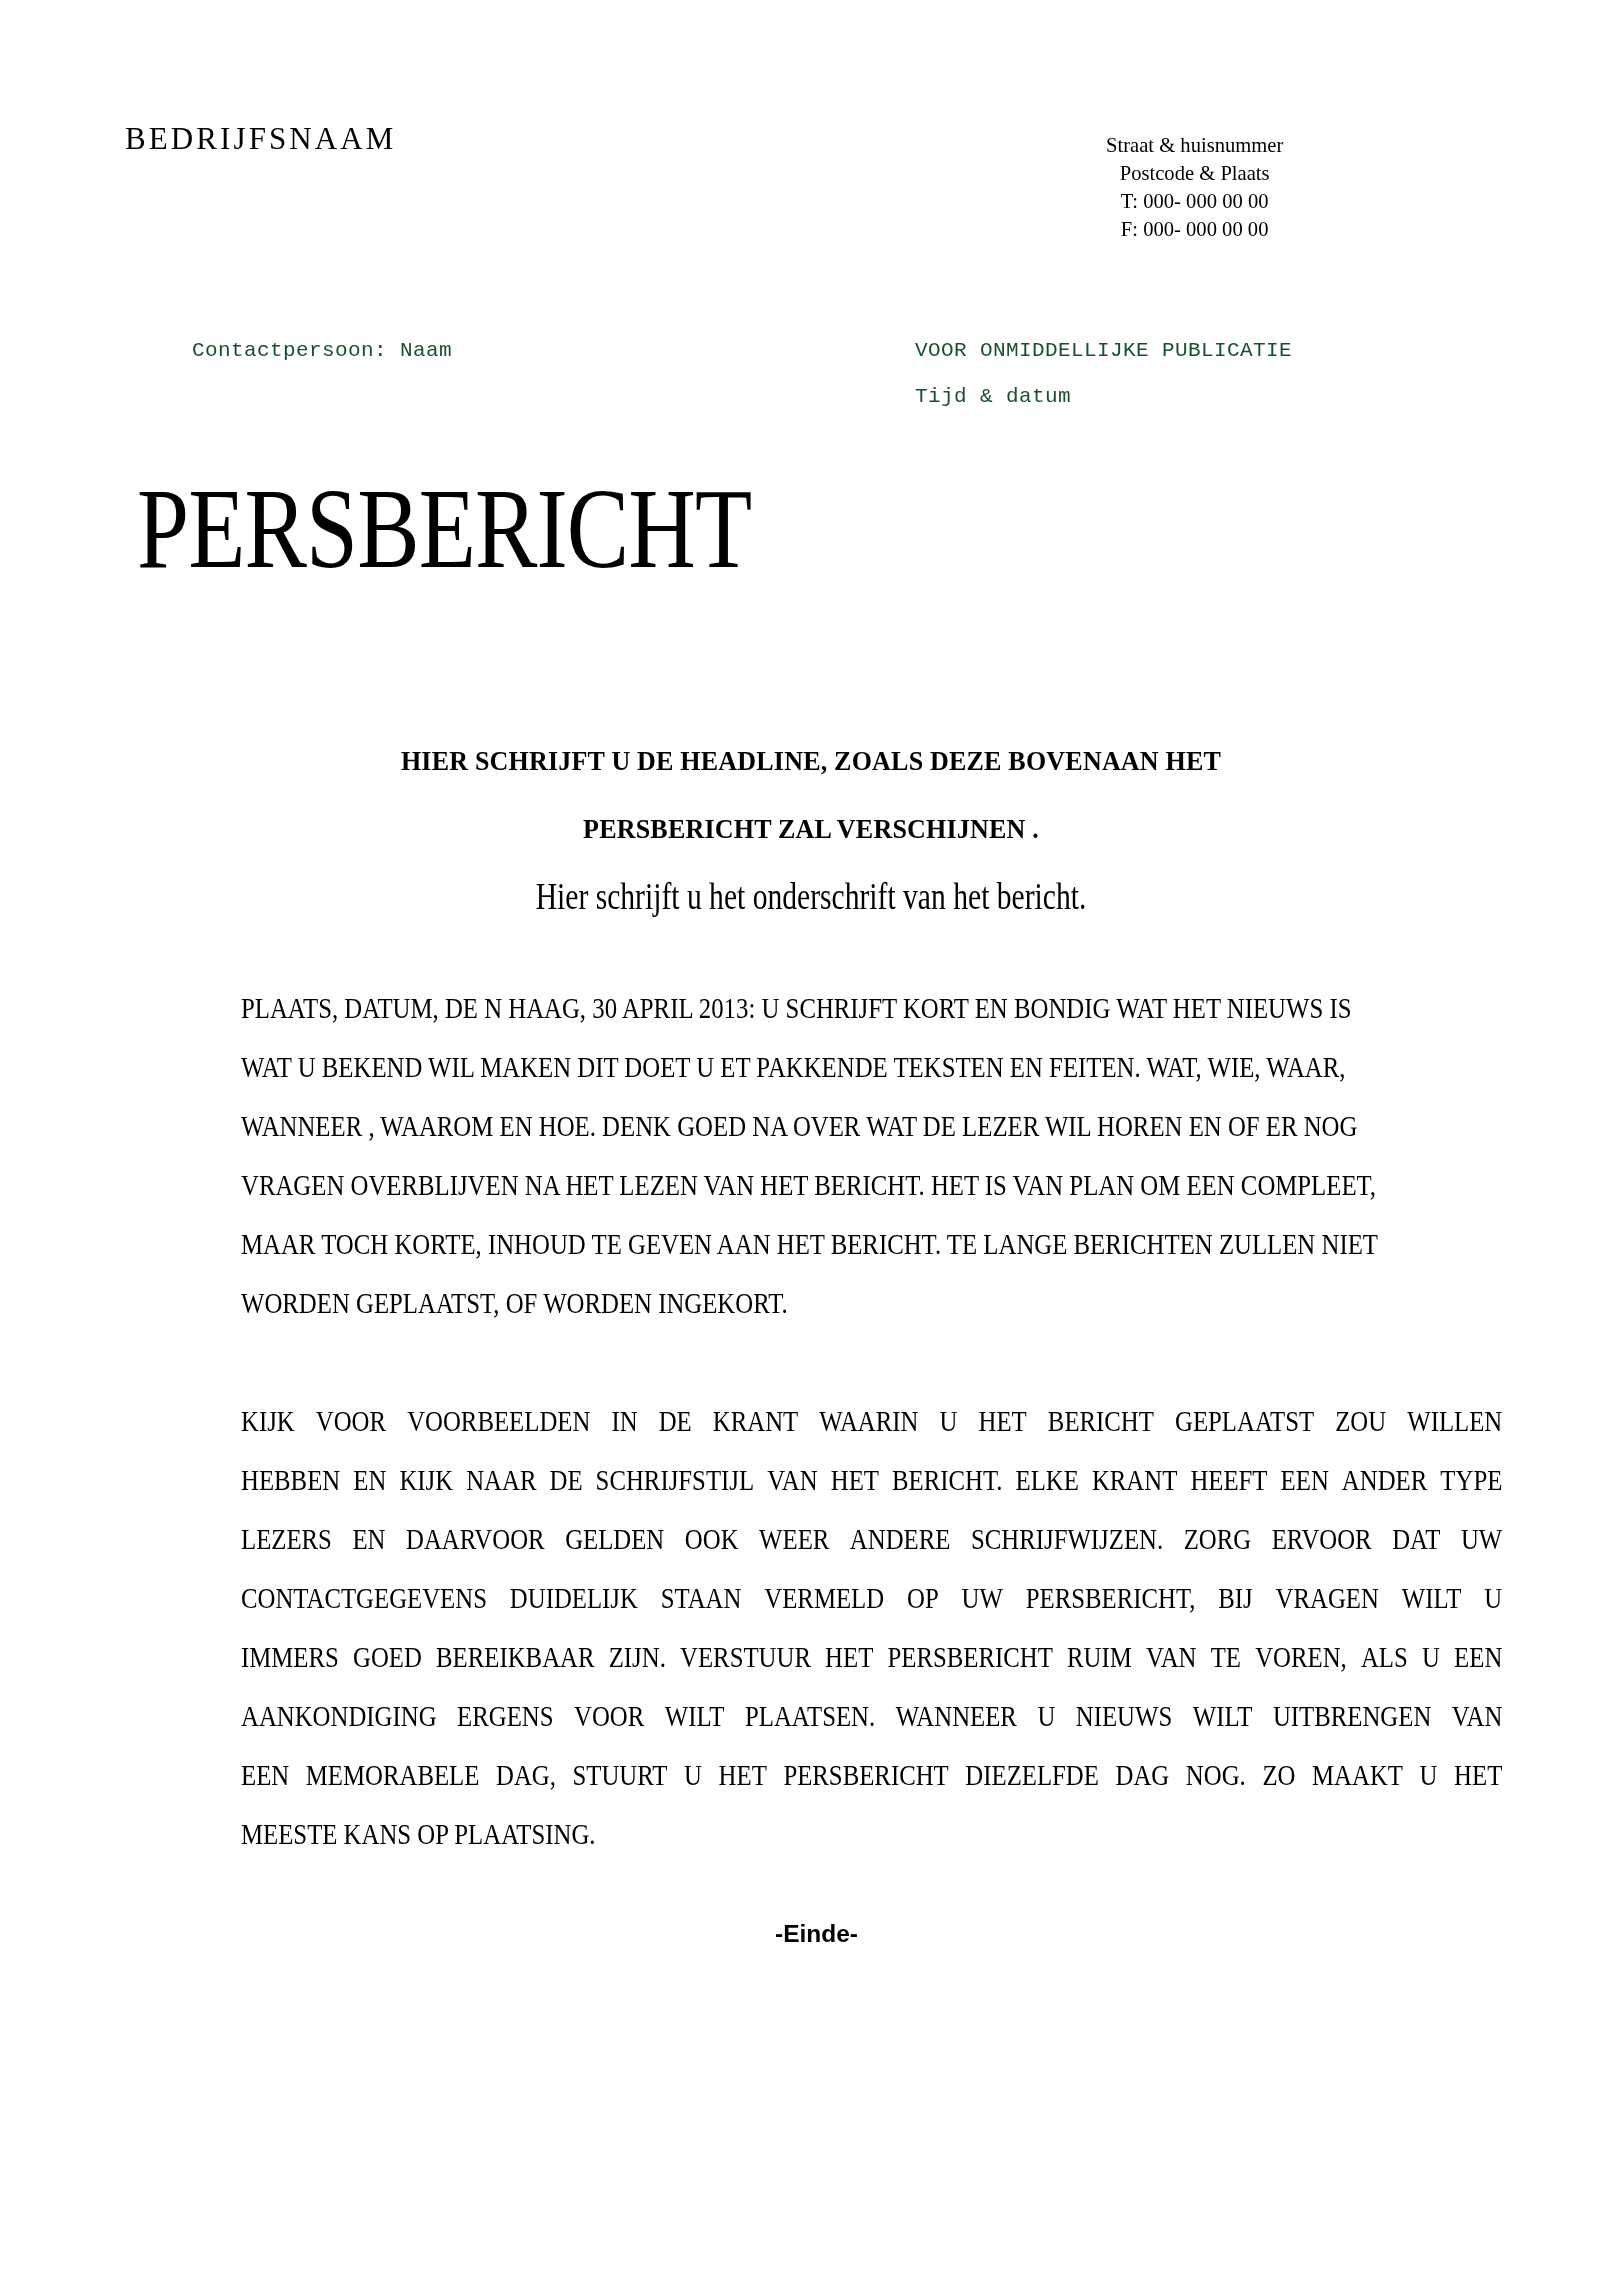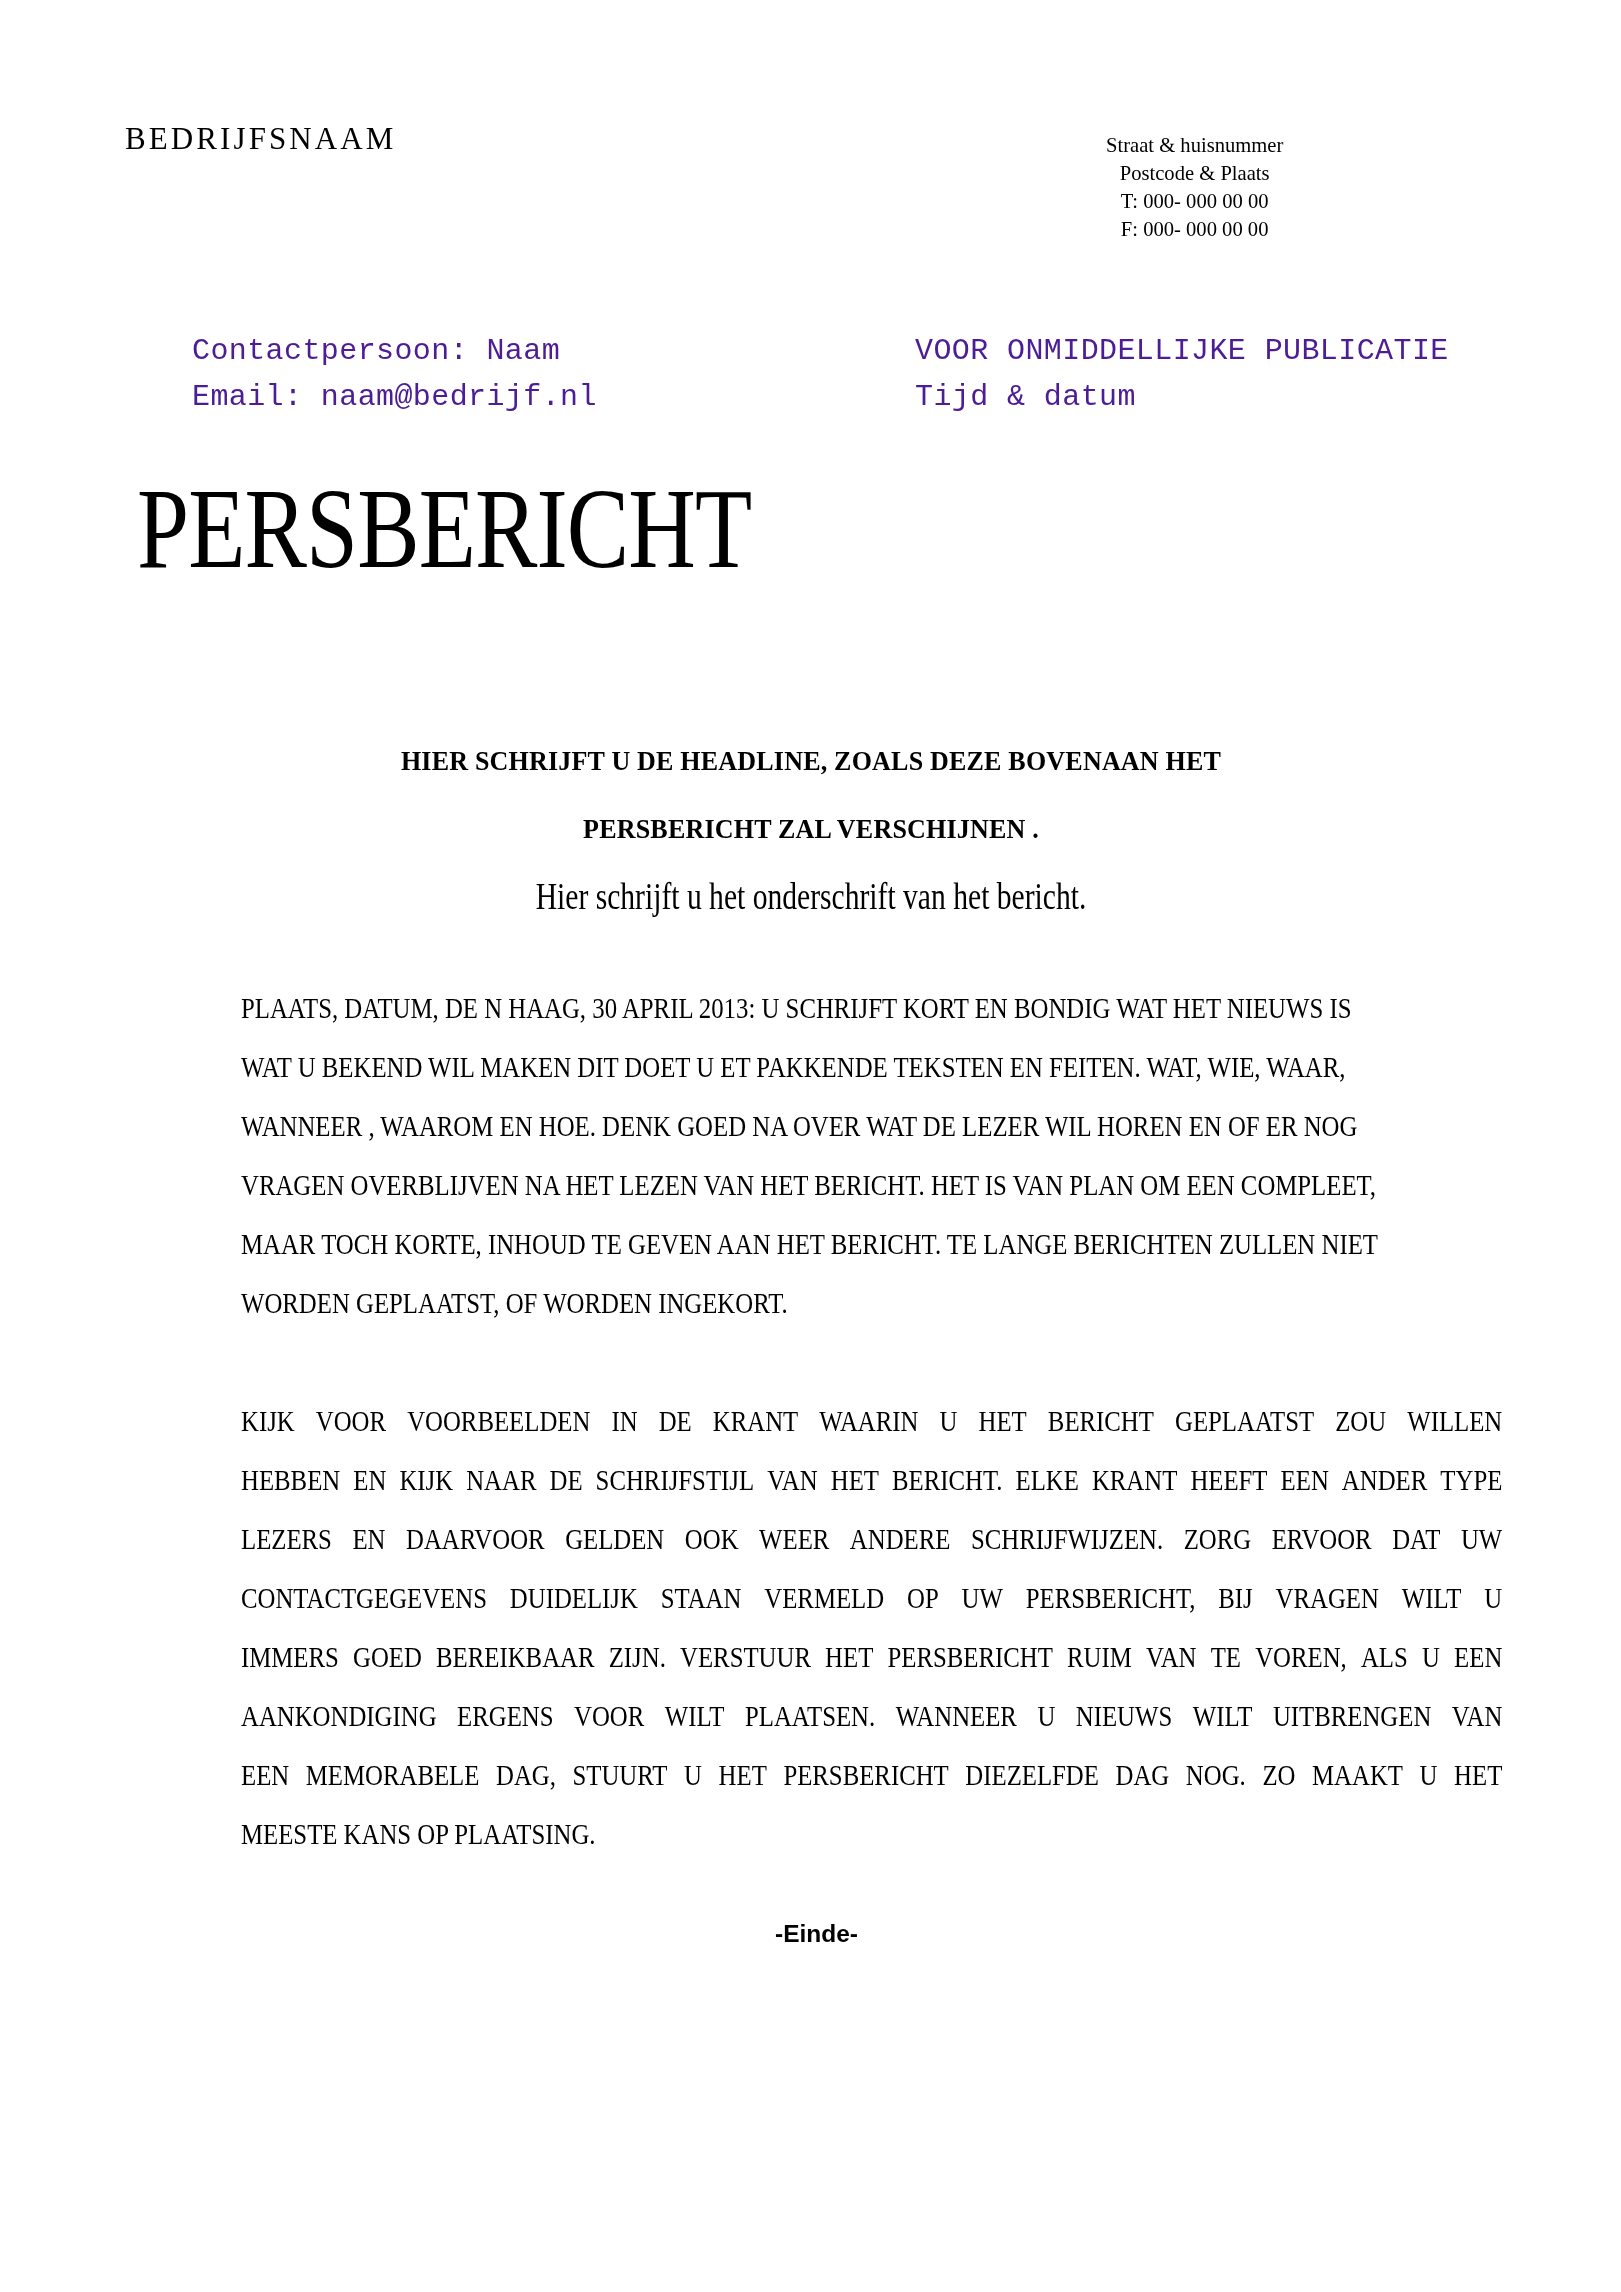--- a/index.html
+++ b/index.html
@@ -59,25 +59,25 @@
   
   .meta-row {
     position: absolute;
     left: 0; top: 328px;
     width: 1621px;
     height: 108px;
   }
   .meta-col {
     position: absolute;
     font-family: "Liberation Mono", "DejaVu Sans Mono", monospace;
-    font-size: 30px;
+    font-size: 21px;
     line-height: 46px;
     letter-spacing: 0.4px;
     white-space: nowrap;
-    color: #4c1d95;
+    color: #14532d;
   }
   .meta-left  { left: 192px; top: 0; }
   .meta-right { left: 903px; top: 0; margin-left: 12px; }
   .meta-line { display: block; }
 
   
   .masthead {
     position: absolute;
     left: 137px;
     top: 472px;
@@ -185,21 +185,20 @@
       <span class="address-line">Straat &amp; huisnummer</span>
       <span class="address-line">Postcode &amp; Plaats</span>
       <span class="address-line">T: 000- 000 00 00</span>
       <span class="address-line">F: 000- 000 00 00</span>
     </div>
   </div>
 
   <div class="meta-row">
     <div class="meta-col meta-left">
       <span class="meta-line">Contactpersoon: Naam</span>
-      <span class="meta-line">Email: naam@bedrijf.nl</span>
     </div>
     <div class="meta-col meta-right">
       <span class="meta-line">VOOR ONMIDDELLIJKE PUBLICATIE</span>
       <span class="meta-line">Tijd &amp; datum</span>
     </div>
   </div>
 
   <div class="masthead">PERSBERICHT</div>
 
   <div class="headline">

